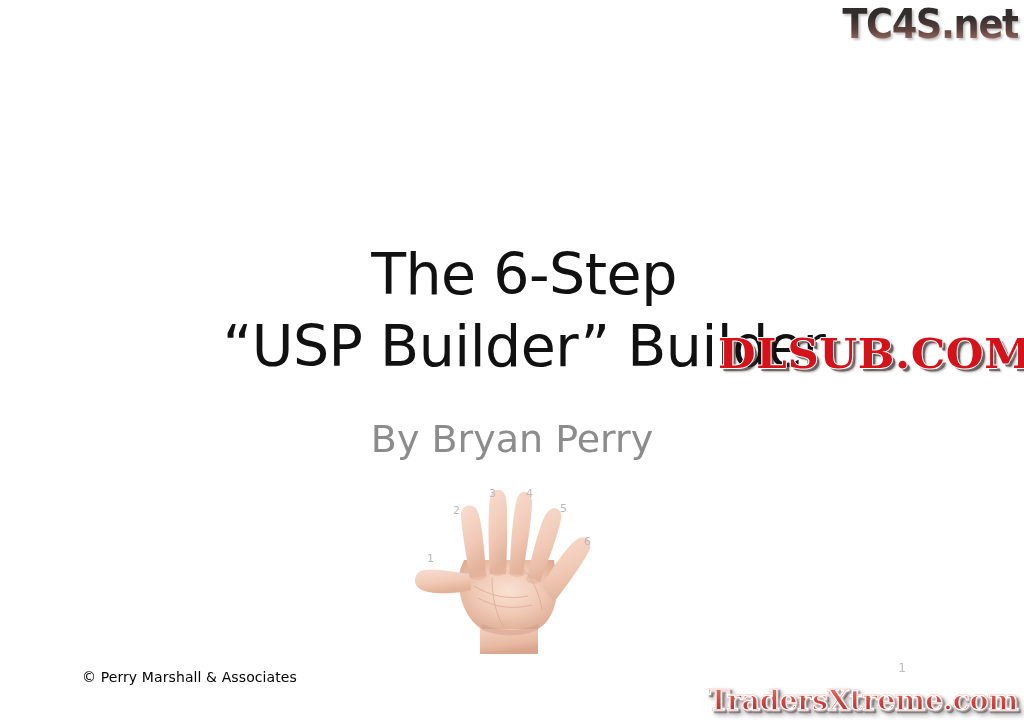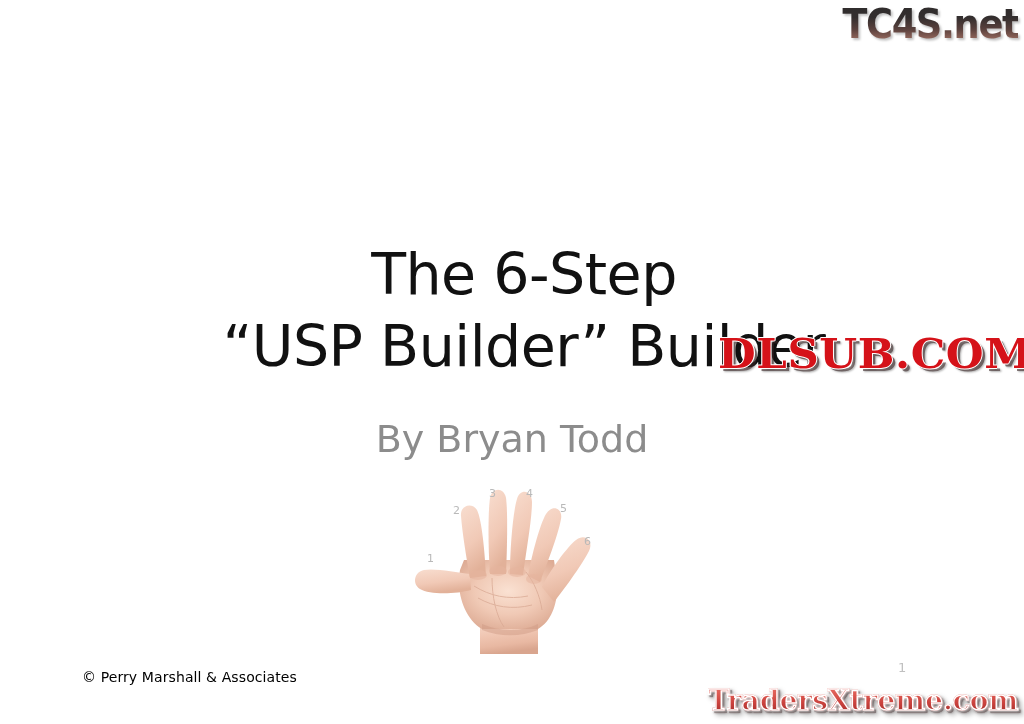--- a/index.html
+++ b/index.html
@@ -194,21 +194,21 @@
 
   <div class="title-block">
     <div class="title-line">The 6-Step</div>
     <div class="title-line">“USP Builder” Builder</div>
   </div>
 
   <div class="dlsub-watermark">
     <span>DLSUB.COM</span>
   </div>
 
-  <div class="subtitle">By Bryan Todd</div>
+  <div class="subtitle">By Bryan Perry</div>
 
   <div class="hand-wrap">
     <svg class="hand-svg" viewBox="0 0 210 180">
       <defs>
         <linearGradient id="skin" x1="0" y1="0" x2="0.25" y2="1">
           <stop offset="0%" stop-color="#f6d6c6"></stop>
           <stop offset="40%" stop-color="#f0c6b2"></stop>
           <stop offset="75%" stop-color="#e8b8a2"></stop>
           <stop offset="100%" stop-color="#d9a58e"></stop>
         </linearGradient>

